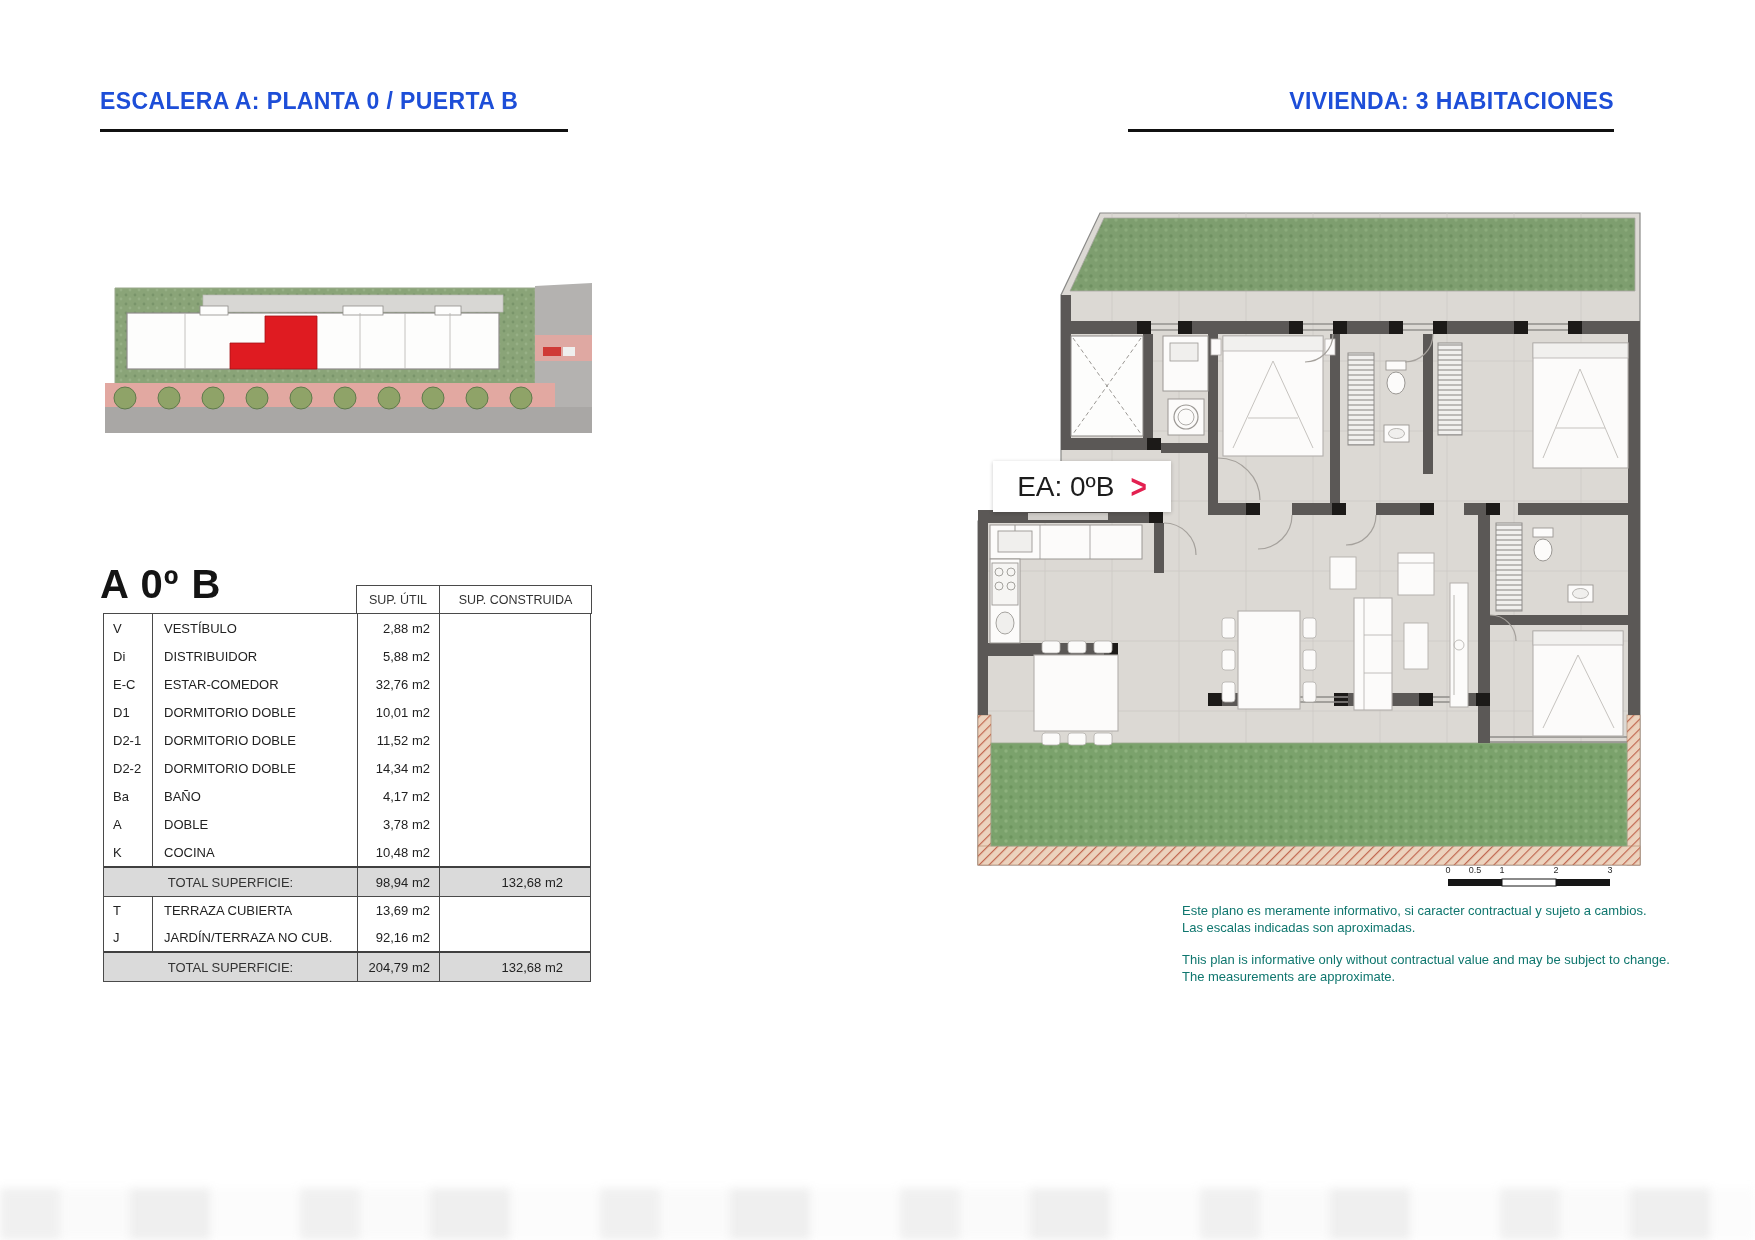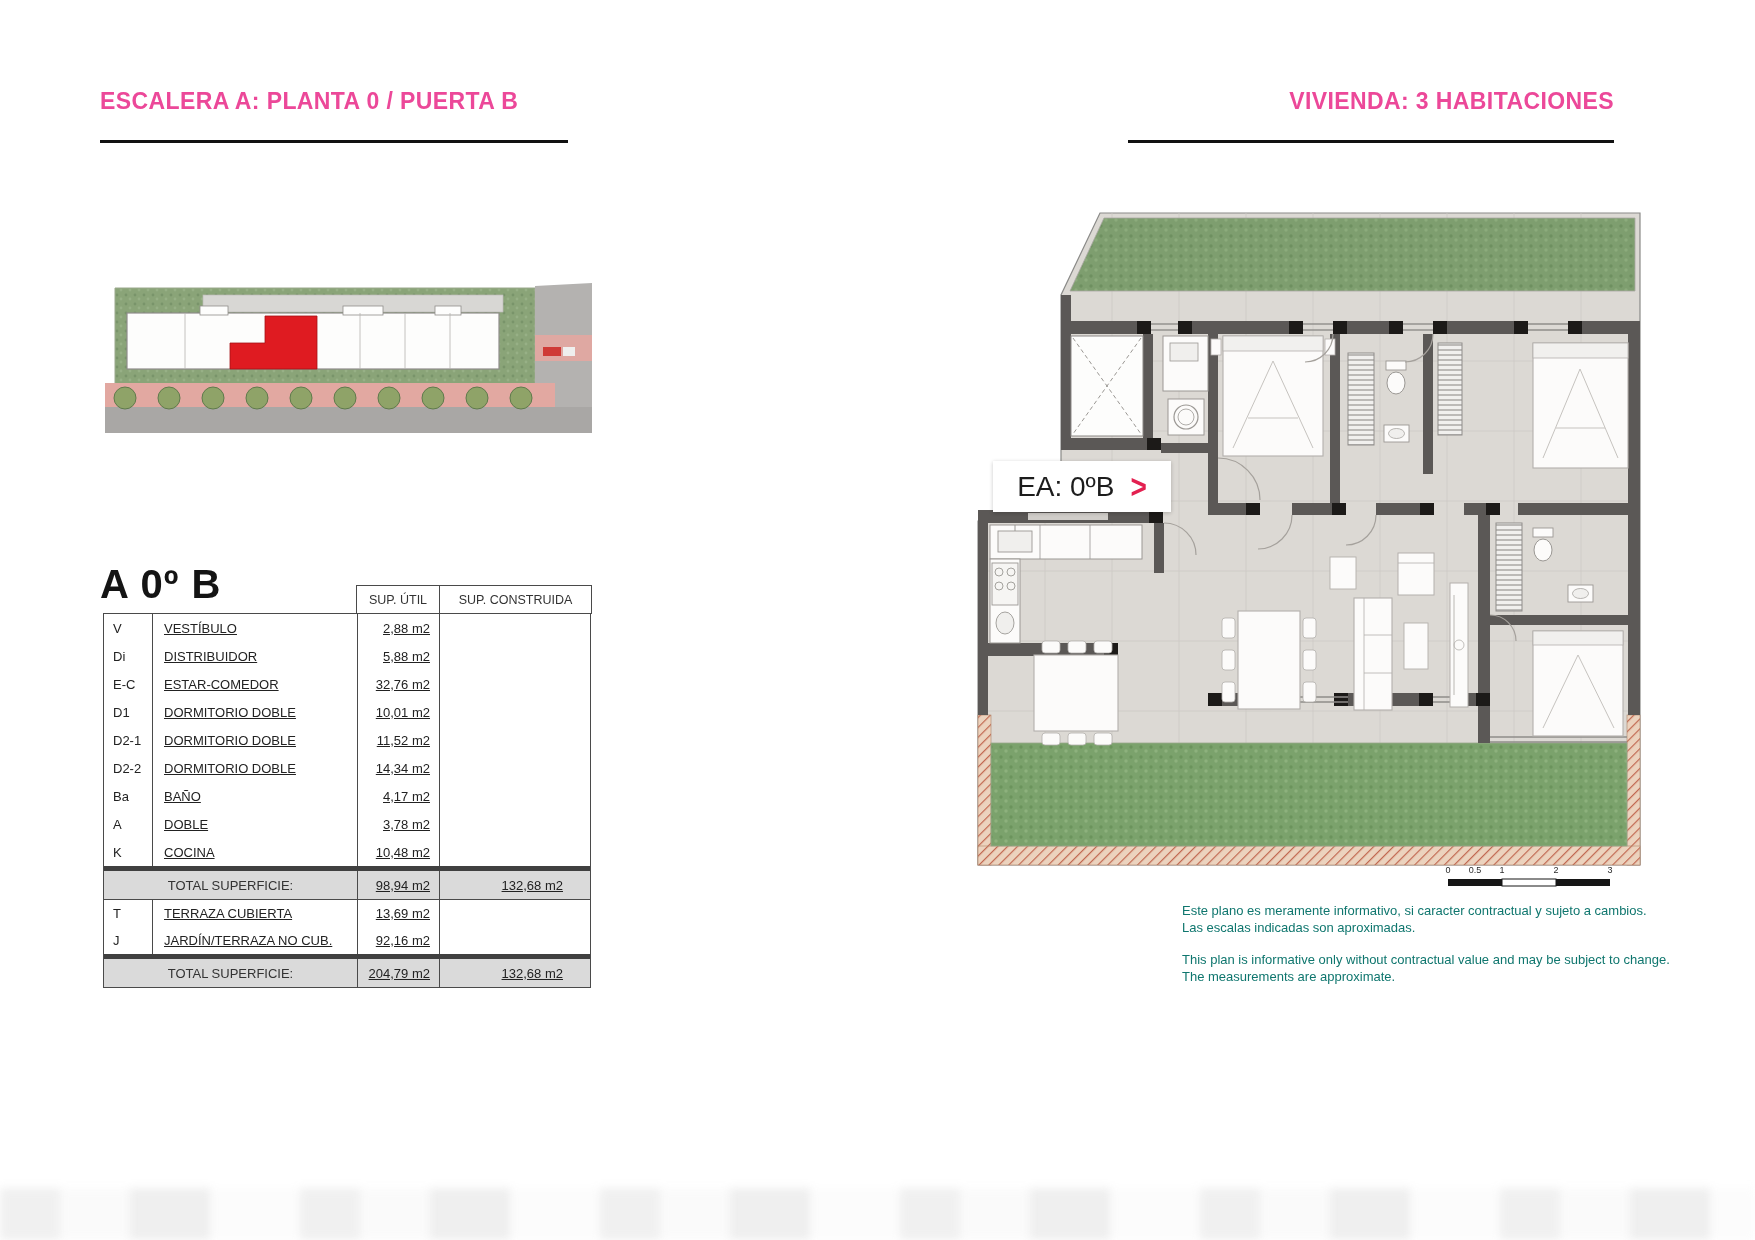--- a/index.html
+++ b/index.html
@@ -1,45 +1,45 @@
 <!DOCTYPE html>
 <html><head>
 <meta charset="utf-8">
 <style>
   html,body{margin:0;padding:0;background:#ffffff;}
   .page{position:relative;width:1755px;height:1240px;background:#fff;overflow:hidden;
         font-family:"Liberation Sans",sans-serif;color:#1a1a1a;}
 
   
   .hdr{position:absolute;top:88px;font-size:23px;font-weight:bold;letter-spacing:.4px;
-       color:#ec4899;border-bottom:3px solid #111;padding-bottom:25px;}
+       color:#1d4ed8;border-bottom:3px solid #111;padding-bottom:14px;}
   .hdr-left{left:100px;width:468px;text-align:left;}
   .hdr-right{left:1128px;width:486px;text-align:right;}
 
   
   .unit-title{position:absolute;left:100px;top:562px;font-size:40px;font-weight:bold;
               letter-spacing:1px;color:#141414;}
 
   
   .areas-table{position:absolute;left:103px;top:613px;width:488px;border:1px solid #4a4a4a;
                font-size:13px;color:#222;background:#fff;box-sizing:border-box;}
   .thead{position:absolute;top:-29px;left:252px;width:236px;height:29px;border:1px solid #4a4a4a;
          box-sizing:border-box;display:flex;background:#fff;}
   .thead .hc{display:flex;align-items:center;justify-content:center;font-size:12.5px;color:#333;}
   .thead .hc1{width:83px;border-right:1px solid #4a4a4a;box-sizing:border-box;}
   .thead .hc2{flex:1;}
   .trow{display:grid;grid-template-columns:48px 205px 82px 151px;height:28px;align-items:center;}
   .trow>div{height:100%;display:flex;align-items:center;box-sizing:border-box;}
-  .trow>div.bl{border-left:1px solid #4a4a4a;text-decoration:underline;}
+  .trow>div.bl{border-left:1px solid #4a4a4a;}
   .c-code{padding-left:9px;}
   .c-name{padding-left:11px;}
   .c-util{justify-content:flex-end;padding-right:9px;}
   .c-built{justify-content:flex-end;padding-right:27px;}
   .trow.total{grid-template-columns:253px 82px 151px;background:#dadada;
-              border-top:5px solid #404040;border-bottom:1px solid #4a4a4a;}
+              border-top:2px solid #404040;border-bottom:1px solid #4a4a4a;}
   .trow.total .c-label{justify-content:center;color:#333;}
   .trow.extra{height:27px;}
   .trow.t-last{border-bottom:none;}
 
   
   .ea-label{position:absolute;left:993px;top:461px;width:178px;height:51px;background:#fff;
             display:flex;align-items:center;justify-content:center;gap:16px;font-size:28px;
             color:#1c1c1c;box-shadow:0 1px 4px rgba(0,0,0,.22);}
   .ea-label .arrow{font-weight:bold;transform:scaleY(1.2);}
 

